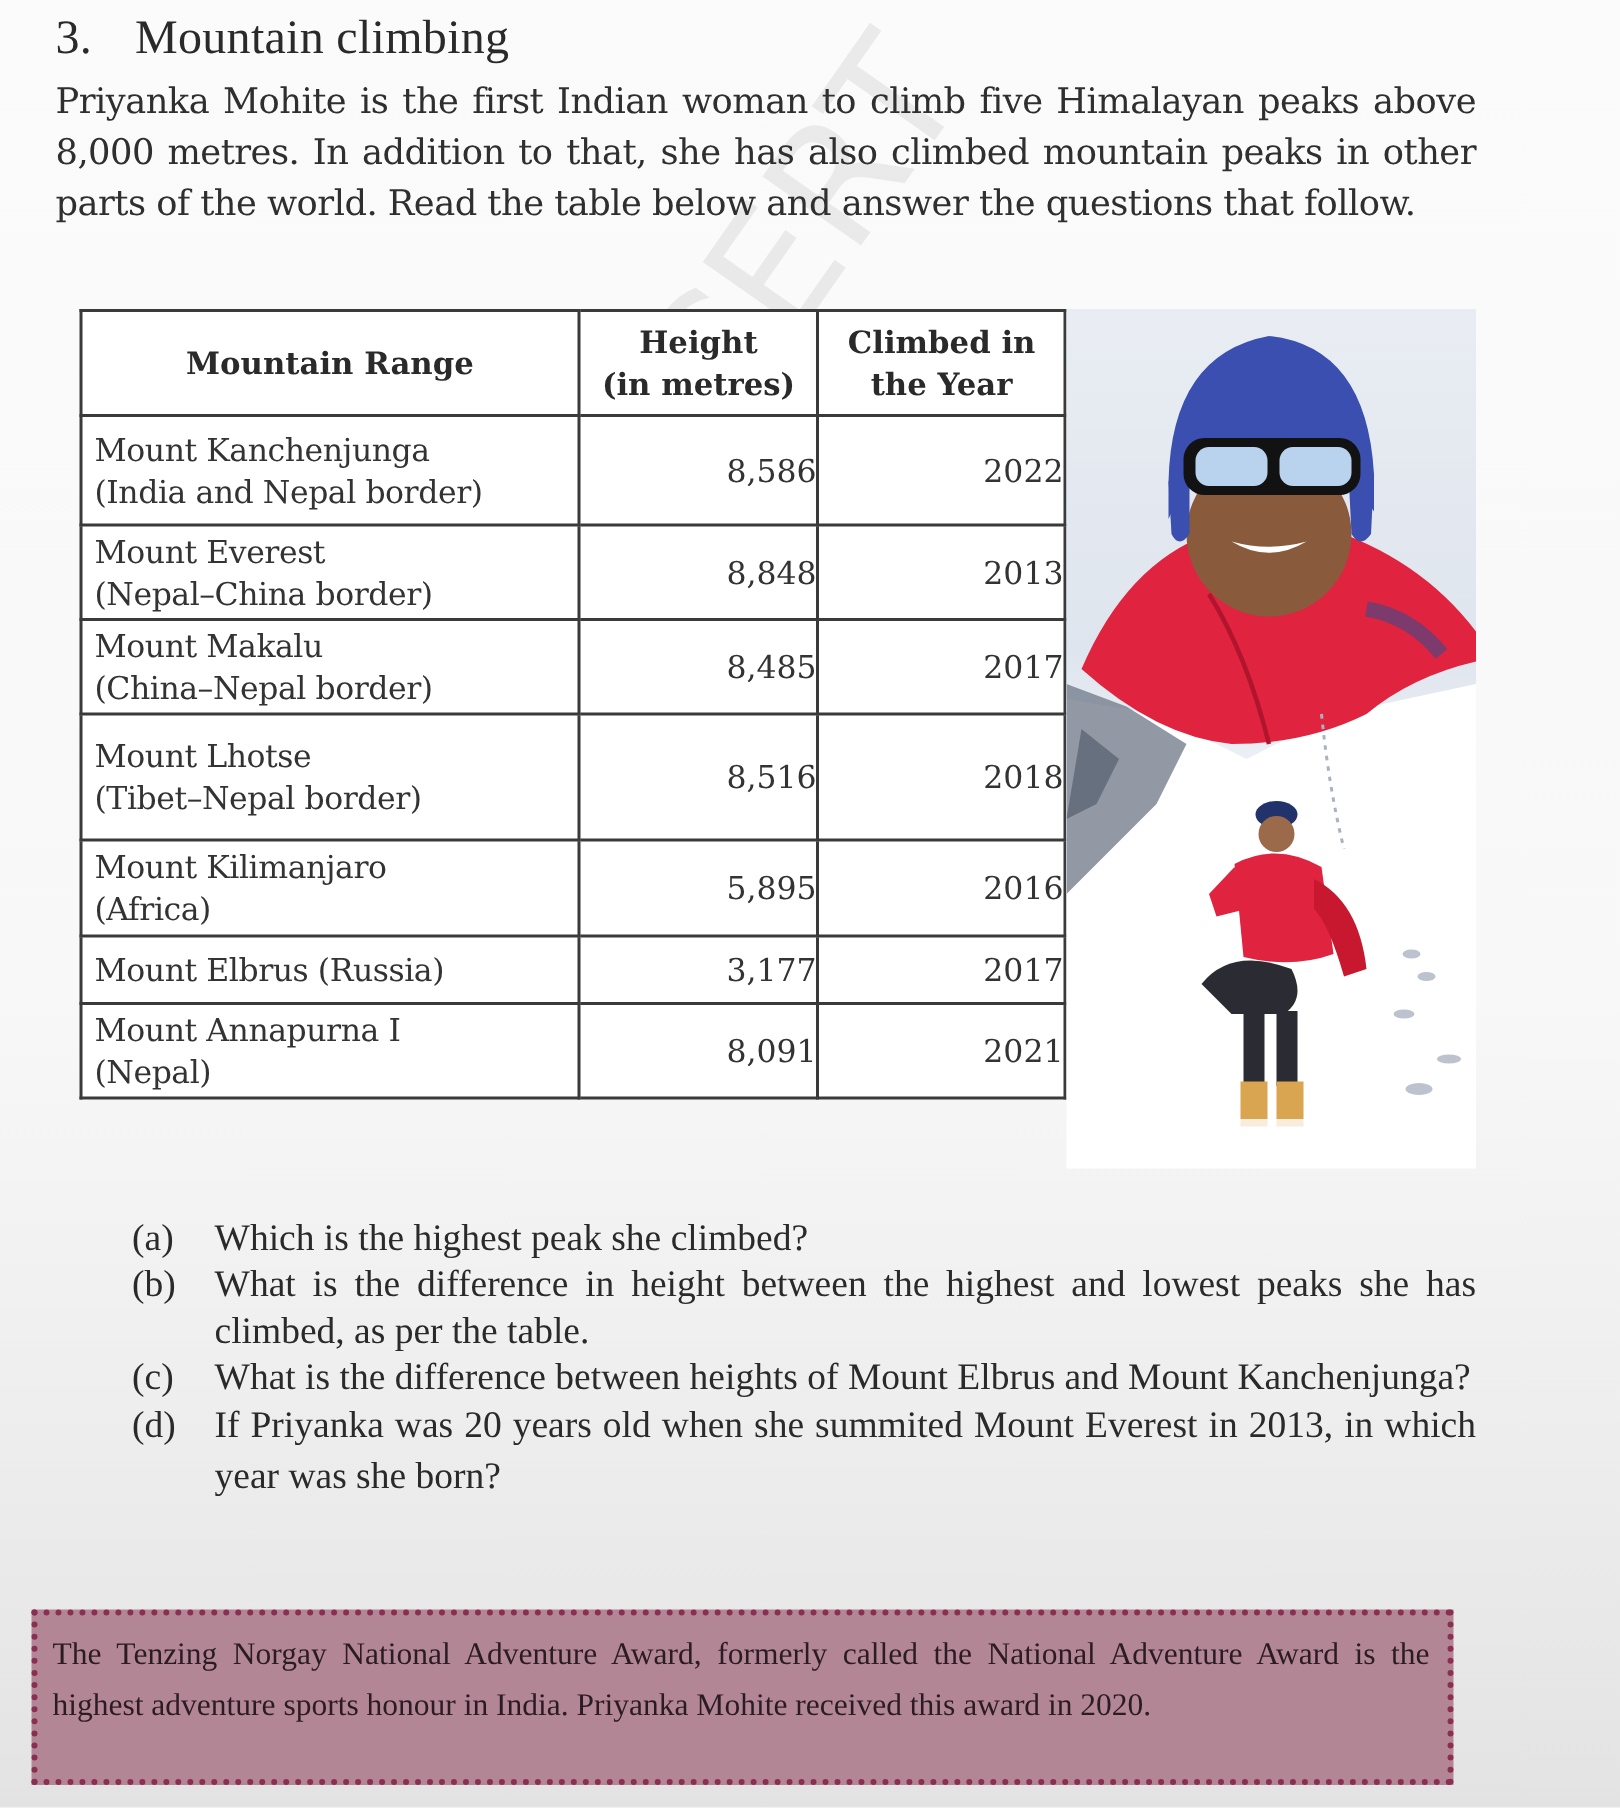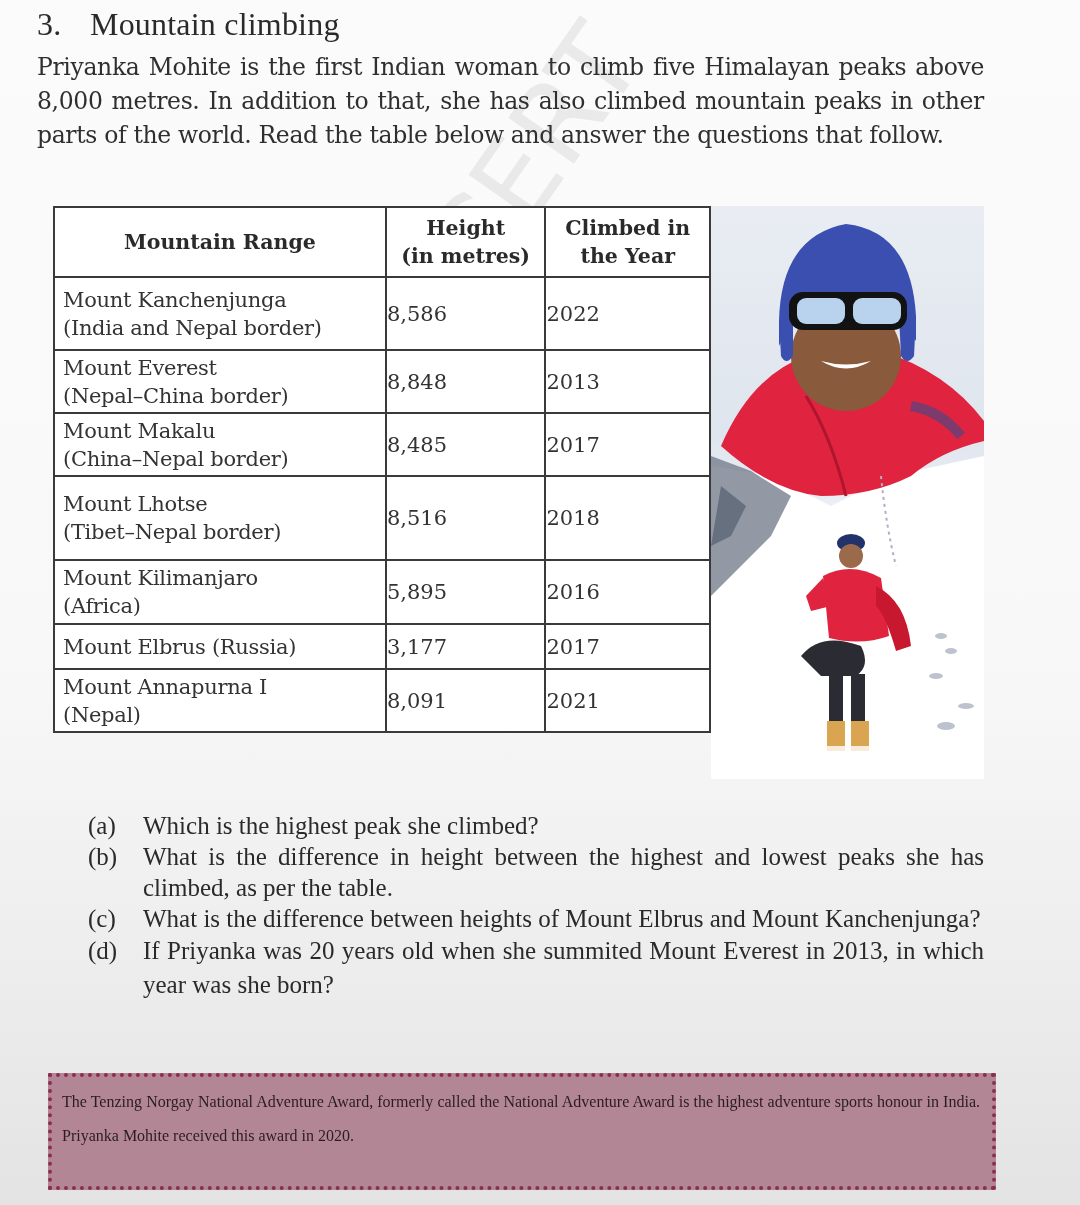--- a/index.html
+++ b/index.html
@@ -21,44 +21,44 @@
     }
     table.mt {
       position: absolute; left: 36px; top: 206px; width: 658px;
       border-collapse: collapse; font-family: "DejaVu Serif", serif; font-size: 21px; color: #333;
       background: #fff;
       margin-left: 17px;
     }
     table.mt td, table.mt th { border: 2px solid #3a3a3a; padding: 0; }
     table.mt th { font-weight: bold; font-size: 20.5px; line-height: 28px; color: #2a2a2a; height: 68px; }
     table.mt td.name { padding: 2px 6px 2px 8px; line-height: 28px; letter-spacing: -0.3px; }
-    table.mt td.num { text-align: left; }
+    table.mt td.num { text-align: right; }
     .col1 { width: 331px; } .col2 { width: 158px; } .col3 { width: 163px; }
     .photo {
       position: absolute; left: 711px; top: 206px; width: 273px; height: 573px; overflow: hidden;
       background: linear-gradient(180deg, #e9edf3 0%, #dfe5ee 40%, #f4f6f9 60%, #ffffff 100%);
     }
     .watermark {
       position: absolute; left: 270px; top: 420px; transform: rotate(-55deg); transform-origin: left top;
       font-family: "DejaVu Sans", sans-serif; font-size: 110px; color: rgba(120,120,120,0.13);
       pointer-events: none; white-space: nowrap;
     }
     .questions {
       position: absolute; left: 88px; top: 810px; width: 896px;
       font-family: "Liberation Serif", "DejaVu Serif", serif; font-size: 25px; color: #2a2a2a;
     }
     .q { display: flex; line-height: 31px; }
     .q .lbl { width: 55px; flex: none; }
     .q .txt { flex: 1; text-align: justify; text-align-last: left; }
     .q.spaced { line-height: 34px; }
     .award {
-      position: absolute; left: 48px; top: 1073px; width: 948px; height: 117px; box-sizing: border-box;
+      position: absolute; left: 21px; top: 1073px; width: 948px; height: 117px; box-sizing: border-box;
       background: #b38696; border: 4px dotted #8a2f52;
       padding: 8px 12px 0 10px;
-      font-family: "Liberation Serif", "DejaVu Serif", serif; font-size: 16px; line-height: 34px; color: #2a1c22;
+      font-family: "Liberation Serif", "DejaVu Serif", serif; font-size: 21px; line-height: 34px; color: #2a1c22;
       text-align: justify;
     }
   </style>
 </head>
 <body>
 
 <div class="watermark">© NCERT</div>
 
 <div class="heading">
   <span class="num">3.</span><span>Mountain climbing</span>

